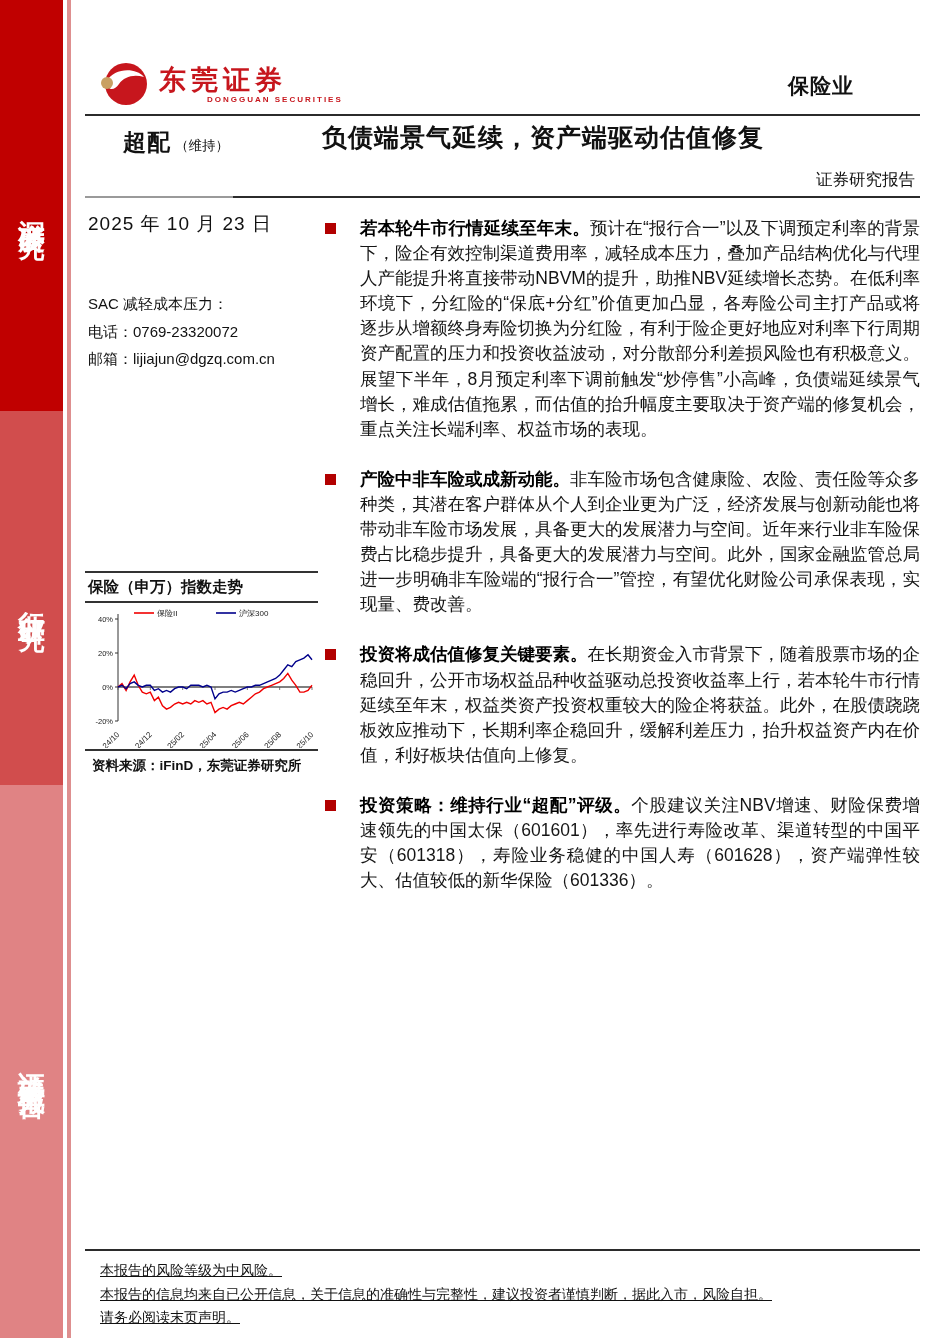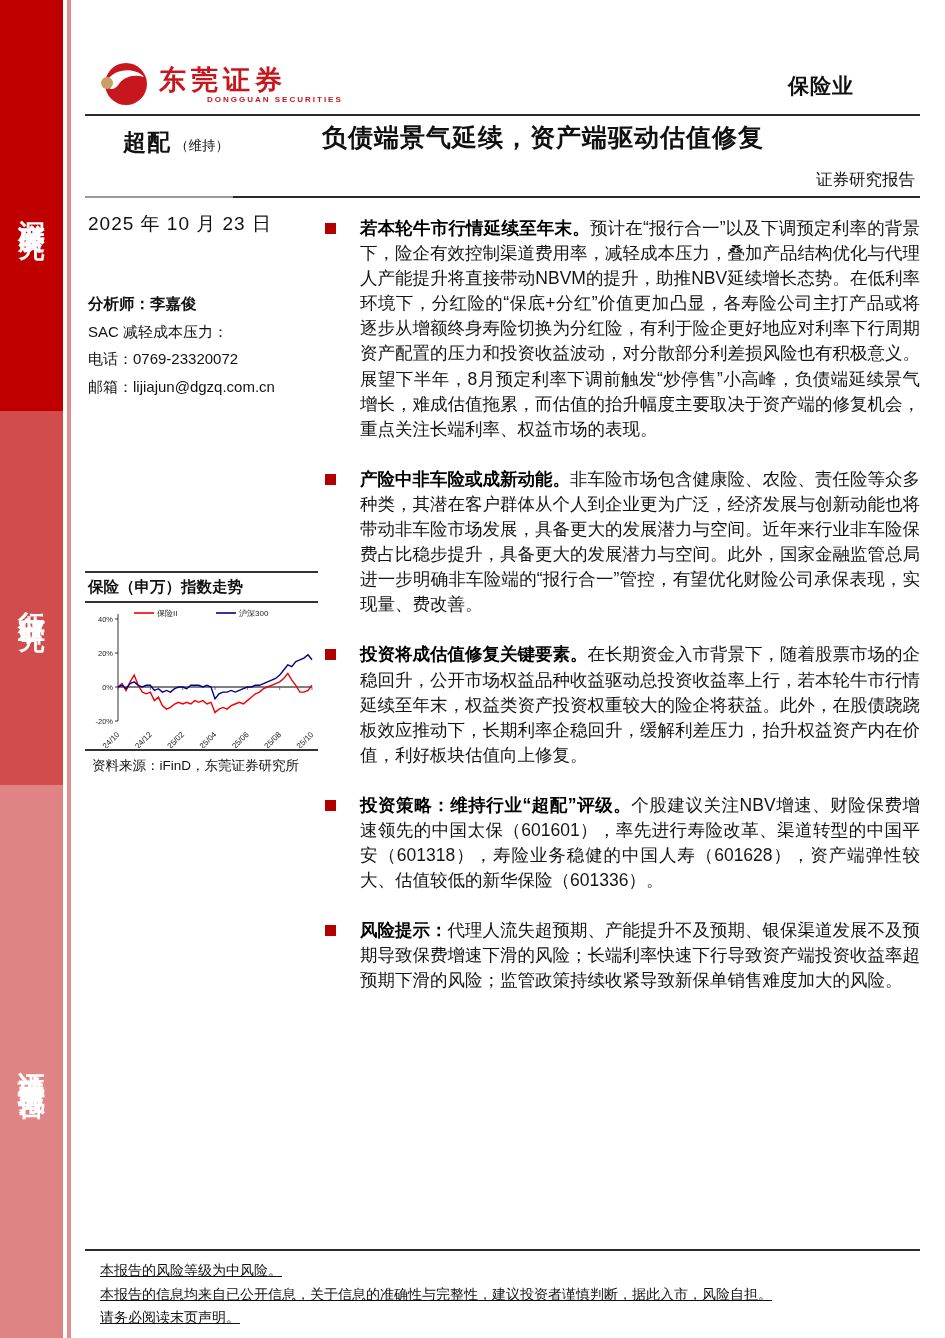--- a/index.html
+++ b/index.html
@@ -35,21 +35,21 @@
   .rating-note{font-size:13.5px;margin-left:4px;}
   .report-title{position:absolute;left:322px;top:121px;font-size:25px;font-weight:bold;letter-spacing:1px;}
   .report-type{position:absolute;left:600px;top:169px;width:315px;text-align:right;font-size:16.5px;}
   
   .date{position:absolute;left:88px;top:211px;font-size:19px;letter-spacing:1px;}
   .analyst{position:absolute;left:88px;top:290px;font-size:15px;line-height:27.5px;}
   .analyst .bold{font-weight:bold;font-size:15.5px;}
   .chart-rule{position:absolute;left:85px;width:233px;height:1.5px;background:#333;}
   .chart-title{position:absolute;left:88px;top:577px;font-size:15.5px;font-weight:bold;}
   .chart-box{position:absolute;left:88px;top:605px;width:232px;height:143px;}
-  .chart-source{position:absolute;left:92px;top:757px;font-size:13.5px;}
+  .chart-source{position:absolute;left:92px;top:757px;font-size:13.5px;font-weight:bold;}
   
   .main{position:absolute;left:322px;top:216px;width:598px;}
   .main-heading{font-size:20px;font-weight:bold;margin:0 0 28px 0;letter-spacing:1px;}
   .bullet{position:relative;padding-left:38px;margin-bottom:25px;}
   .bullet-sq{position:absolute;left:3px;top:7px;width:11px;height:11px;background:#b20000;}
   .bullet p{margin:0;font-size:17.5px;line-height:25.1px;text-align:justify;color:#151515;}
   .bullet strong{font-weight:bold;color:#000;}
   
   .rule.hf{left:85px;top:1249px;width:835px;height:2px;}
   .footer-text{position:absolute;left:100px;top:1259px;font-size:14px;line-height:23.5px;color:#111;text-decoration:underline;}
@@ -92,21 +92,20 @@
   <span class="rating-note">（维持）</span>
 </div>
 <div class="report-title">负债端景气延续，资产端驱动估值修复</div>
 <div class="report-type">证券研究报告</div>
 
 <div class="rule h2"></div>
 
 <div class="date">2025 年 10 月 23 日</div>
 
 <div class="analyst">
-  <div class="bold">分析师：李嘉俊</div>
   <div>SAC 减轻成本压力：</div>
   <div>电话：0769-23320072</div>
   <div>邮箱：lijiajun@dgzq.com.cn</div>
 </div>
 
 <div class="chart-rule" style="top:571px"></div>
 <div class="chart-title">保险（申万）指数走势</div>
 <div class="chart-rule" style="top:601px"></div>
 
 <div class="chart-box">
@@ -162,24 +161,20 @@
   <div class="bullet">
     <span class="bullet-sq"></span>
     <p><strong>投资将成估值修复关键要素。</strong><span>在长期资金入市背景下，随着股票市场的企稳回升，公开市场权益品种收益驱动总投资收益率上行，若本轮牛市行情延续至年末，权益类资产投资权重较大的险企将获益。此外，在股债跷跷板效应推动下，长期利率企稳回升，缓解利差压力，抬升权益资产内在价值，利好板块估值向上修复。</span></p>
   </div>
 
   <div class="bullet">
     <span class="bullet-sq"></span>
     <p><strong>投资策略：维持行业“超配”评级。</strong><span>个股建议关注NBV增速、财险保费增速领先的中国太保（601601），率先进行寿险改革、渠道转型的中国平安（601318），寿险业务稳健的中国人寿（601628），资产端弹性较大、估值较低的新华保险（601336）。</span></p>
   </div>
 
-  <div class="bullet">
-    <span class="bullet-sq"></span>
-    <p><strong>风险提示：</strong><span>代理人流失超预期、产能提升不及预期、银保渠道发展不及预期导致保费增速下滑的风险；长端利率快速下行导致资产端投资收益率超预期下滑的风险；监管政策持续收紧导致新保单销售难度加大的风险。</span></p>
-  </div>
 </div>
 
 <div class="rule hf"></div>
 <div class="footer-text">
   <div>本报告的风险等级为中风险。</div>
   <div>本报告的信息均来自已公开信息，关于信息的准确性与完整性，建议投资者谨慎判断，据此入市，风险自担。</div>
   <div>请务必阅读末页声明。</div>
 </div>
 
 </body></html>

